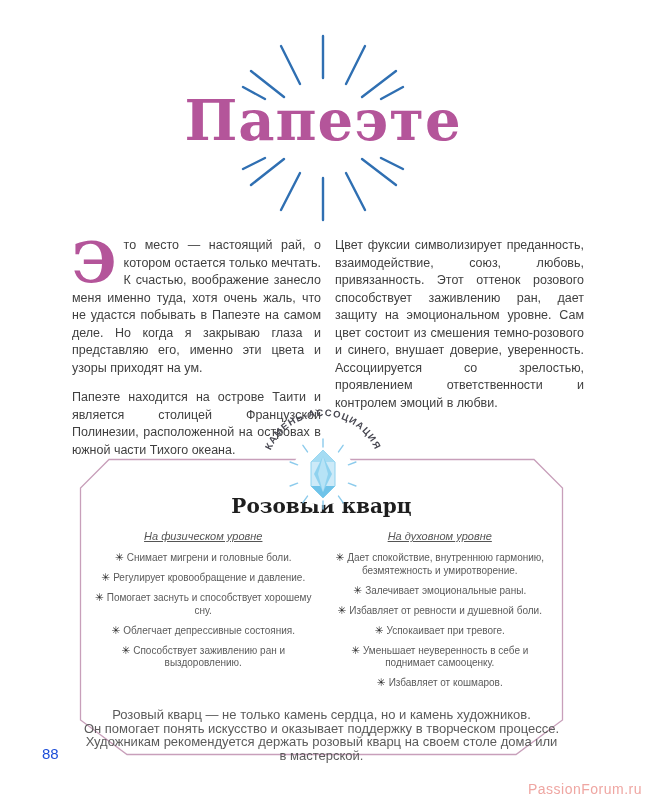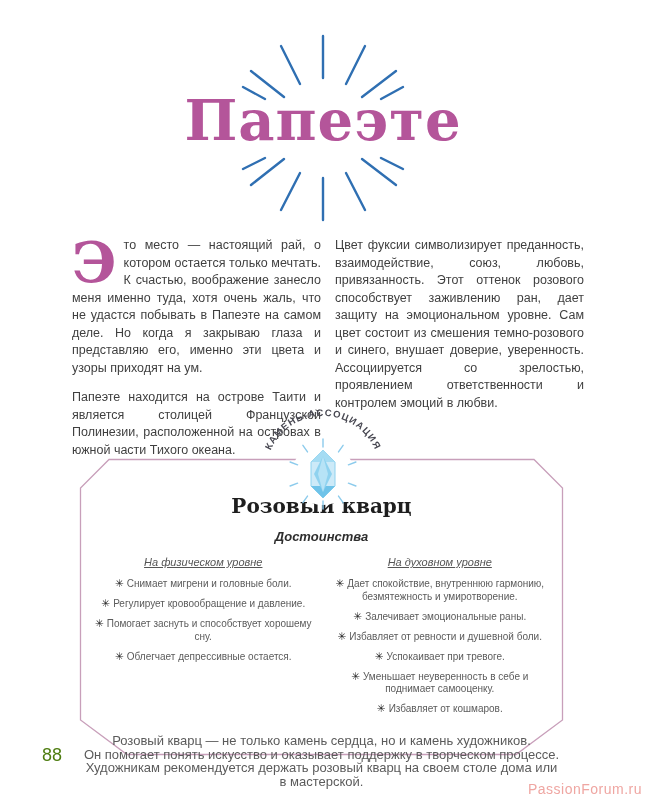--- a/index.html
+++ b/index.html
@@ -26,21 +26,21 @@
       font-size:20px;color:#1e1e1e;}
   .benefits-title{margin:11px 0 0 0;font-size:13px;font-weight:bold;font-style:italic;color:#2e2e2e;}
   .benefit-cols{display:flex;margin-top:12px;padding:0 10px;gap:12px;}
   .benefit-col{flex:1;}
   .col-header{font-size:11px;font-style:italic;color:#555;text-decoration:underline;
       margin-bottom:9px;}
   .item{font-size:10px;line-height:12.5px;color:#5b5b5b;margin-bottom:6.5px;}
   .star{font-size:10.5px;color:#1e1e1e;margin-right:3px;}
   .card-footer{margin-top:12px;font-size:13px;line-height:13.5px;color:#5b5b5b;}
   
-  .page-number{position:absolute;left:42px;top:745px;font-size:18px;color:#4d7c0f;}
+  .page-number{position:absolute;left:42px;top:745px;font-size:15px;color:#1d4ed8;}
   .watermark{position:absolute;right:4px;top:781px;font-size:14px;font-weight:normal;
       letter-spacing:0.5px;color:#efa6a2;}
 </style>
 </head>
 <body>
 
 <div class="page">
 
   <svg class="hero-rays" viewBox="0 0 646 240" xmlns="http://www.w3.org/2000/svg">
     <g stroke="#2f6fb2" stroke-width="2.4" stroke-linecap="round">
@@ -99,29 +99,29 @@
       <polygon points="85,48 90,66 85,84 80,66" fill="#b7e3f6"></polygon>
     </g>
   </svg>
 
   <svg class="card-border" viewBox="0 0 485 298" xmlns="http://www.w3.org/2000/svg">
     <path d="M 30,1.5 H 455 L 483.5,30 V 262 L 437,296.5 H 48 L 1.5,262 V 30 Z" fill="none" stroke="#c89fba" stroke-width="1.3"></path>
   </svg>
 
   <div class="card">
     <h2 class="stone-name">Розовый кварц</h2>
-    <div class="benefits-title">Достоинства</div>
 
     <div class="benefit-cols">
       <div class="benefit-col">
         <div class="col-header">На физическом уровне</div>
         <div class="item"><span class="star">✳</span><span>Снимает мигрени и головные боли.</span></div>
         <div class="item"><span class="star">✳</span><span>Регулирует кровообращение и давление.</span></div>
         <div class="item"><span class="star">✳</span><span>Помогает заснуть и способствует хорошему сну.</span></div>
-        <div class="item"><span class="star">✳</span><span>Облегчает депрессивные остается.</span></div>
+        <div class="item"><span class="star">✳</span><span>Облегчает депрессивные состояния.</span></div>
+        <div class="item"><span class="star">✳</span><span>Способствует заживлению ран и выздоровлению.</span></div>
       </div>
       <div class="benefit-col">
         <div class="col-header">На духовном уровне</div>
         <div class="item"><span class="star">✳</span><span>Дает спокойствие, внутреннюю гармонию, безмятежность и умиротворение.</span></div>
         <div class="item"><span class="star">✳</span><span>Залечивает эмоциональные раны.</span></div>
         <div class="item"><span class="star">✳</span><span>Избавляет от ревности и душевной боли.</span></div>
         <div class="item"><span class="star">✳</span><span>Успокаивает при тревоге.</span></div>
         <div class="item"><span class="star">✳</span><span>Уменьшает неуверенность в себе и поднимает самооценку.</span></div>
         <div class="item"><span class="star">✳</span><span>Избавляет от кошмаров.</span></div>
       </div>

